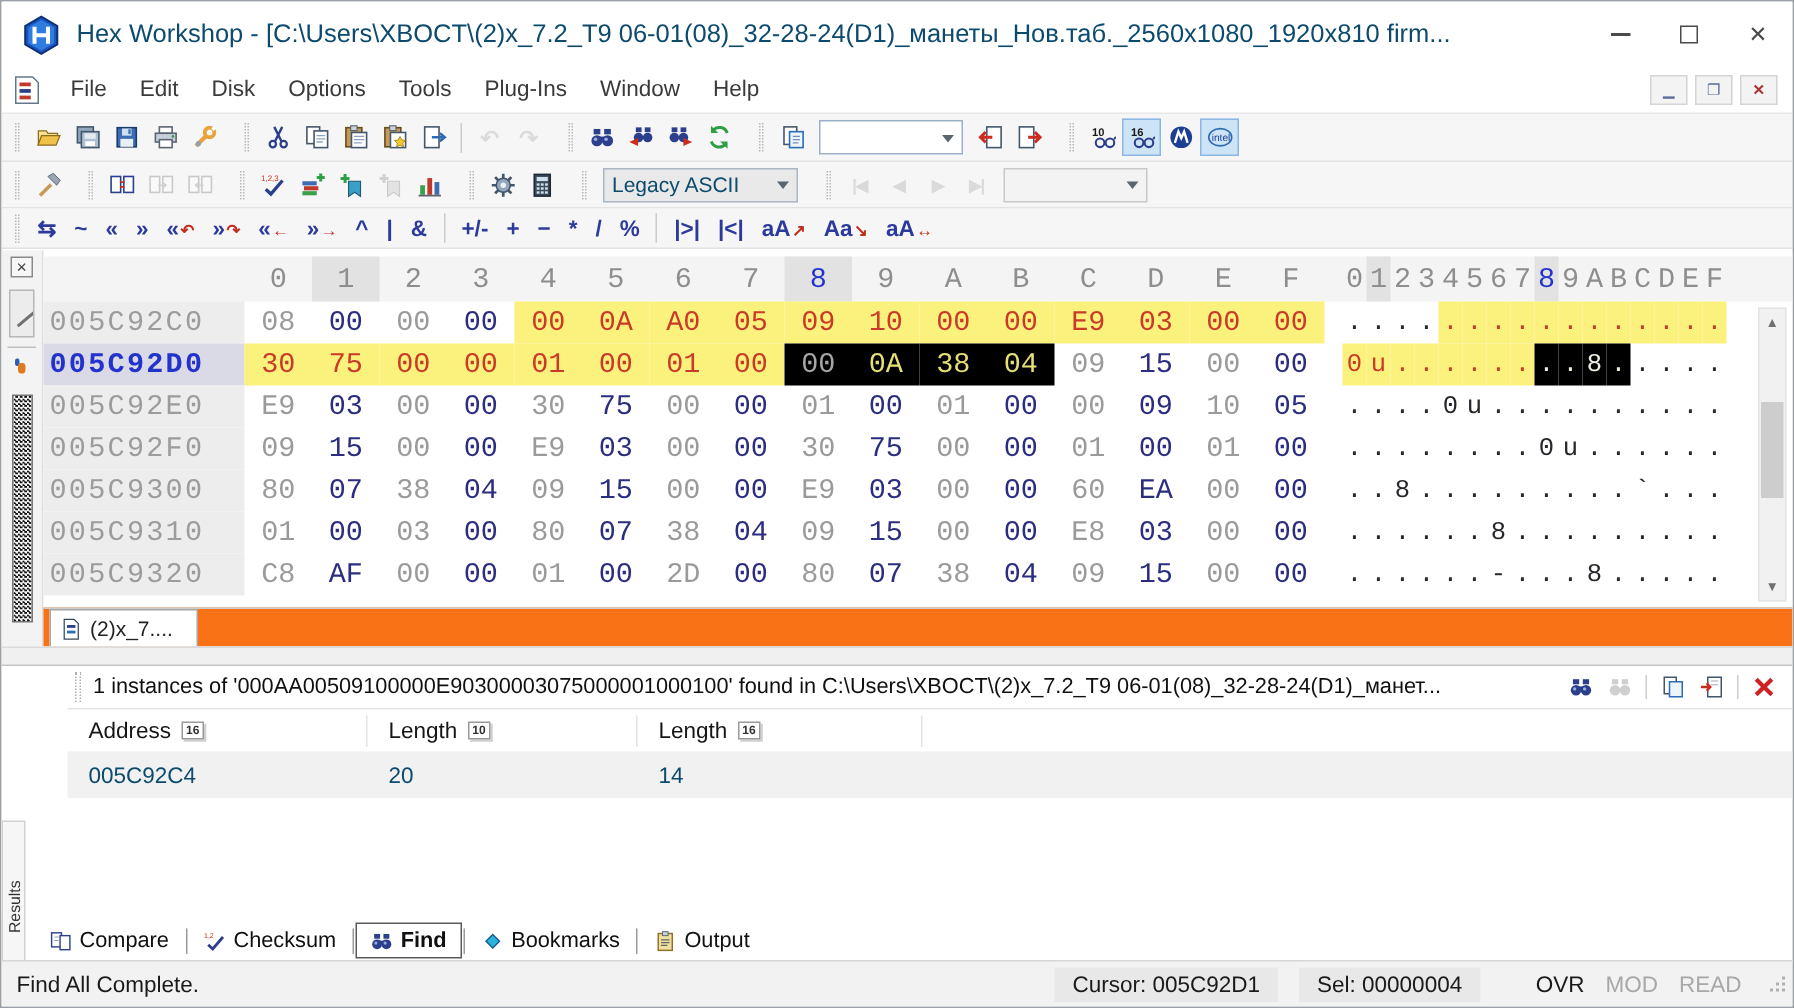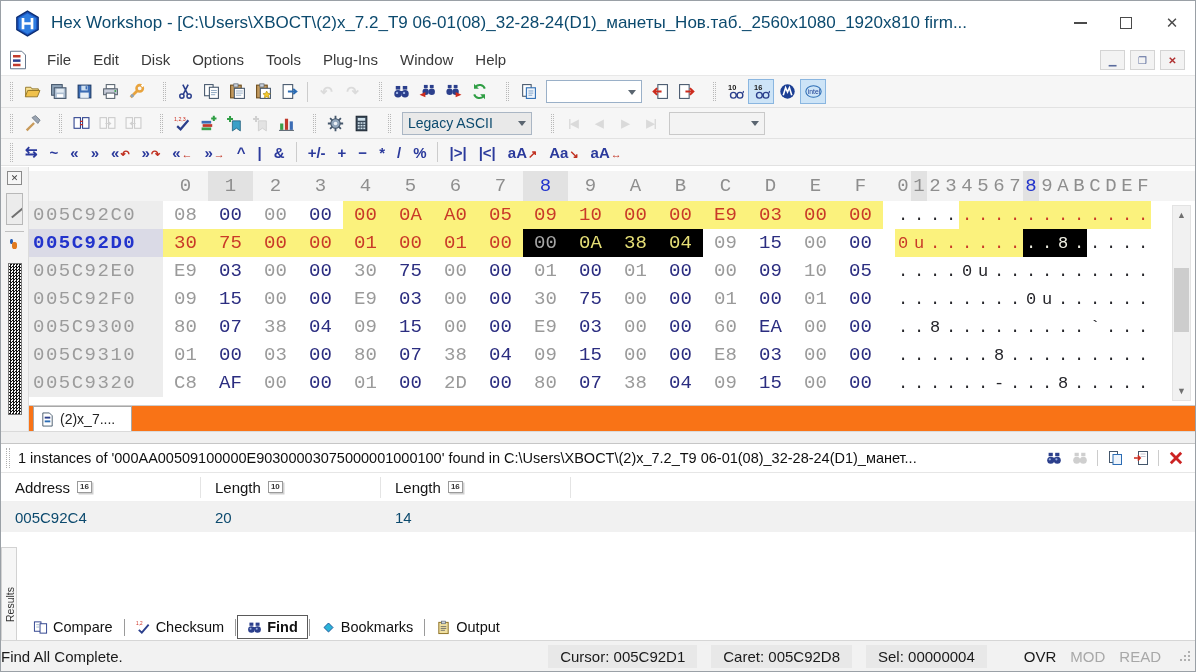--- a/index.html
+++ b/index.html
@@ -85,21 +85,21 @@
   .vs-up { top:0; } .vs-down { bottom:0; }
   .vs-thumb { position:absolute; left:1px; right:1px; top:62px; height:64px; background:#cdcdcd; }
 
   .doc-tabs { position:absolute; left:28px; right:0; bottom:0; height:26px; background:#f97316; border-top:1px solid #cccccc; display:flex; align-items:flex-end; padding-left:4px; }
   .doc-tab { height:25px; display:flex; align-items:center; gap:5px; background:#fff; border:1px solid #a8a8a8; border-bottom:none; padding:0 16px 0 6px; font-size:14px; color:#222; }
   .doc-tab svg { width:15px; height:15px; }
 
   .splitter { position:absolute; top:430px; left:0; right:0; height:13px; background:#f0f0f0; border-top:1px solid #dadada; border-bottom:1px solid #c6c6c6; }
 
   
-  .results { position:absolute; top:443px; left:0; right:0; height:168px; background:#fff; }
+  .results { position:absolute; top:443px; left:0; right:0; height:168px; background:#fff;padding-left:44px; }
   .res-header { height:29px; display:flex; align-items:center; border-bottom:1px solid #e6e6e6; font-size:14.5px; color:#101010; }
   .res-grip { width:4px; height:20px; margin:0 8px 0 5px; border-left:1px dotted #b0b0b0; border-right:1px dotted #b0b0b0; }
   .res-msg { white-space:nowrap; overflow:hidden; flex:1; }
   .res-icons { display:flex; align-items:center; gap:4px; margin:0 8px 0 10px; flex:0 0 auto; }
   .res-icons .ri { width:22px; height:20px; display:flex; align-items:center; justify-content:center; background:none; border:none; }
   .res-icons .ri svg { width:16px; height:16px; }
   .res-icons .ri.disabled { opacity:.4; filter:grayscale(1); }
   .res-isep { width:1px; height:16px; background:#ccc; margin:0 2px; }
   .res-thead { height:29px; display:flex; align-items:center; font-size:15px; color:#161616; border-bottom:1px solid #f0f0f0; }
   .rth { display:flex; align-items:center; gap:7px; padding-left:14px; border-right:1px solid #e4e4e4; height:21px; }
@@ -113,21 +113,21 @@
   .bottom-tabs { position:absolute; left:17px; right:0; top:611px; height:30px; background:#fff; display:flex; align-items:center; padding-left:5px; }
   .btab { display:flex; align-items:center; gap:5px; font-size:14.5px; color:#101010; padding:3px 9px; border:1px solid transparent; background:none; }
   .btab svg { width:15px; height:15px; }
   .btab.active { border-color:#5a5a5a; font-weight:bold; }
   .btab-sep { width:1px; height:17px; background:#9a9a9a; margin:0 1px; }
   .results-rail { position:absolute; left:0; top:546px; width:16px; height:95px; border:1px solid #d2d2d2; background:#f6f6f6; }
   .results-rail span { position:absolute; left:2px; top:74px; font-size:10.5px; color:#333; transform:rotate(-90deg); transform-origin:0 0; white-space:nowrap; }
 
   
   .statusbar { position:absolute; left:0; right:0; bottom:0; height:31px; background:#f2f2f2; border-top:1px solid #d6d6d6; display:flex; align-items:center; font-size:15px; color:#1a1a1a; }
-  .sb-msg { flex:0 0 auto; }
+  .sb-msg { margin-left:10px; flex:0 0 auto; }
   .sb-spacer { flex:1; }
   .sb-seg { background:#e8e8e8; height:23px; display:flex; align-items:center; padding:0 12px; margin-left:14px; white-space:nowrap; }
   .sb-flags { display:flex; margin:0 10px 0 30px; }
   .sb-flag { padding:0 7px; }
   .sb-flag.inactive { color:#a8a8a8; }
   .resize-grip { width:14px; height:14px; position:relative; margin-right:3px; }
   .resize-grip::before { content:""; position:absolute; right:2px; bottom:2px; width:2px; height:2px; background:#b0b0b0;
       box-shadow:-4px 0 #b0b0b0, -8px 0 #b0b0b0, 0 -4px #b0b0b0, -4px -4px #b0b0b0, 0 -8px #b0b0b0; }
 </style>
 </head>
@@ -956,23 +956,20 @@
       </span>
     </div>
 
   <div class="statusbar">
     <span class="sb-msg">Find All Complete.</span>
     <span class="sb-spacer"></span>
     <span class="sb-seg">
       <span>Cursor:</span>&nbsp;<span>005C92D1</span>
     </span>
     <span class="sb-seg">
-      <span>Caret:</span>&nbsp;<span>005C92D8</span>
-    </span>
-    <span class="sb-seg">
       <span>Sel:</span>&nbsp;<span>00000004</span>
     </span>
     <span class="sb-flags" id="sb-flags">
         <span class="sb-flag">OVR</span>
         <span class="sb-flag inactive">MOD</span>
         <span class="sb-flag inactive">READ</span>
       </span>
     <span class="resize-grip"></span>
   </div>
 

